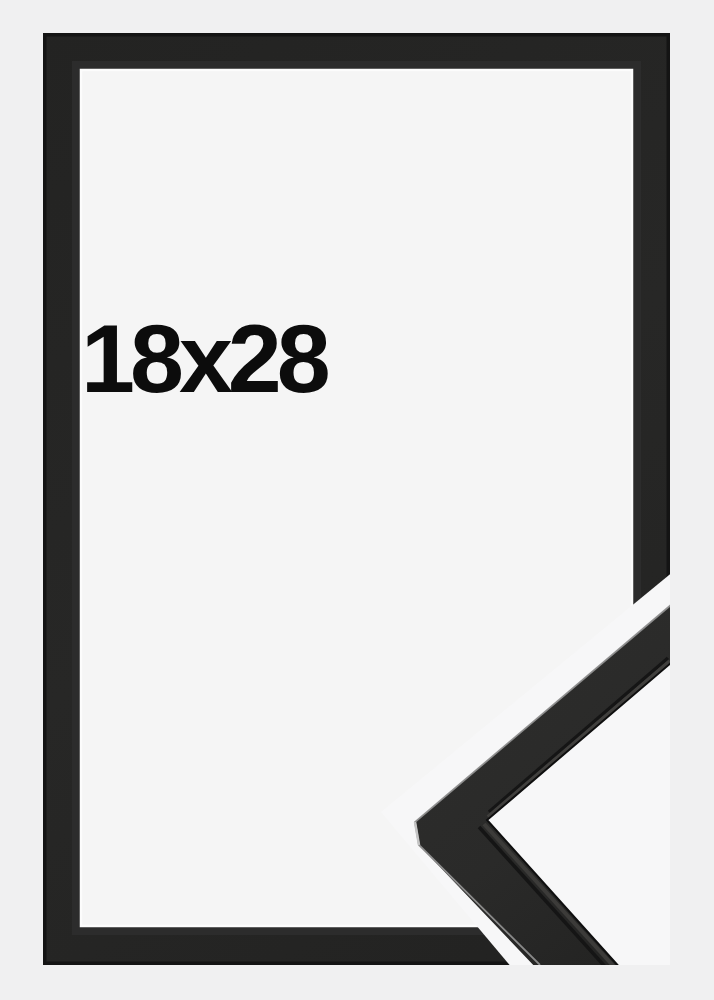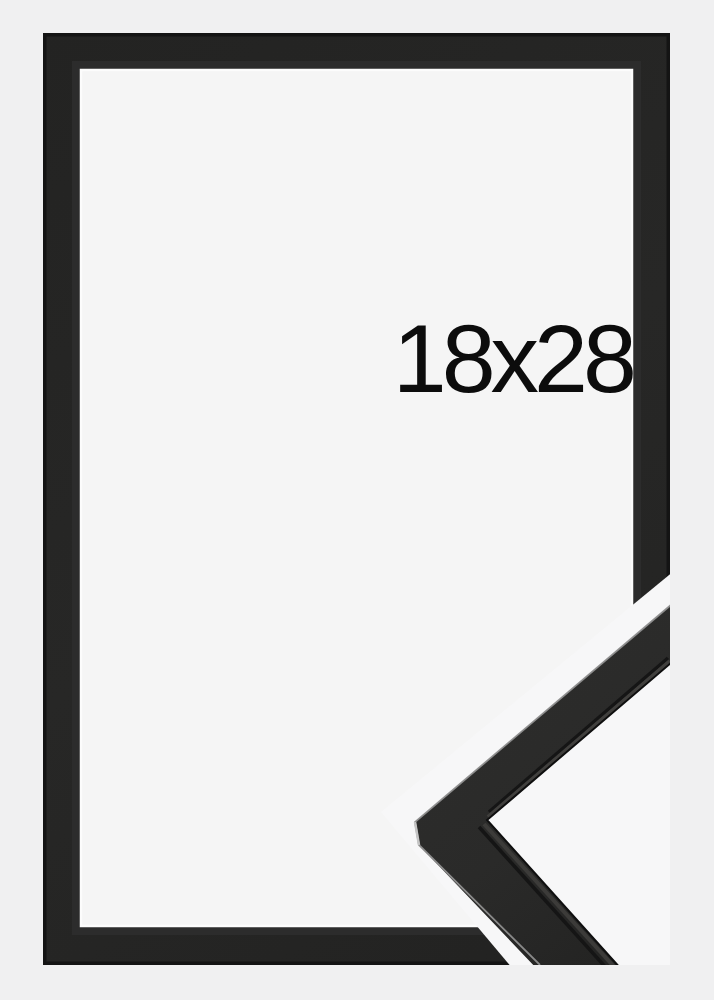--- a/index.html
+++ b/index.html
@@ -21,22 +21,22 @@
     position: absolute;
     top: 0;
     left: 0;
     display: block;
   }
   .size-label {
     position: absolute;
     left: 81px;
     top: 310px;
     width: 551px;
-    text-align: right;
-    font-weight: 400;
+    text-align: left;
+    font-weight: 700;
     font-size: 97px;
     line-height: 97px;
     letter-spacing: -5px;
     color: #0c0c0c;
     white-space: nowrap;
     user-select: none;
   }
 </style>
 </head>
 <body>

